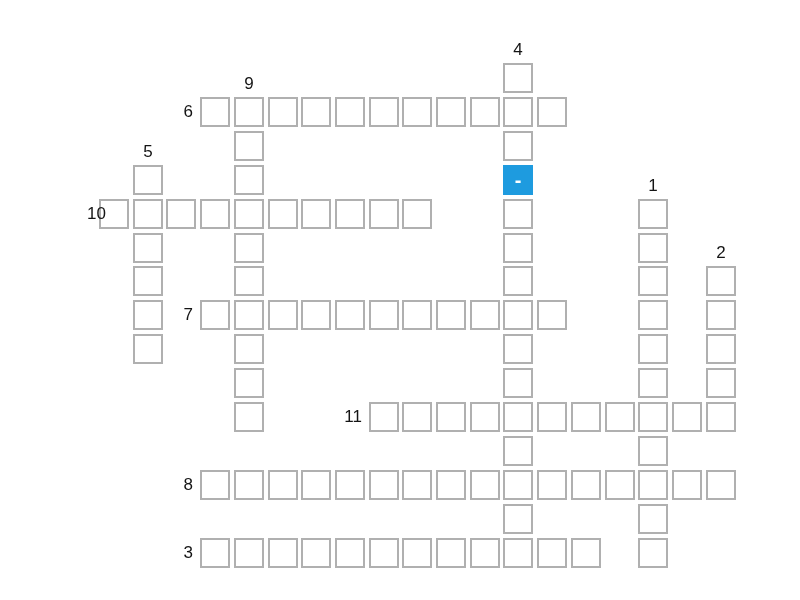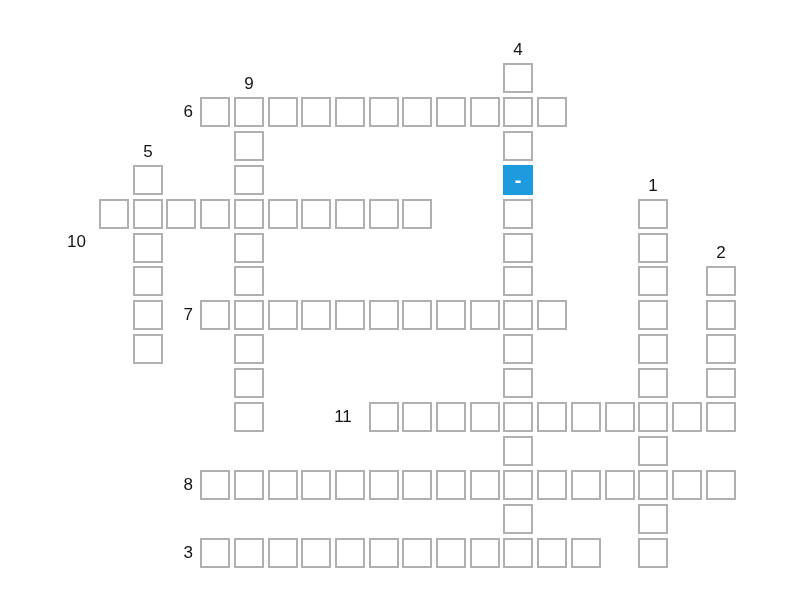--- a/index.html
+++ b/index.html
@@ -154,24 +154,24 @@
     <div class="cell" style="left: 234px; top: 402px; border-color: rgb(176, 176, 176); background: rgb(255, 255, 255);"></div>
     <div class="num down" style="color: rgb(20, 20, 20); left: 219px; top: 73px;">9</div>
     <div class="cell" style="left: 99px; top: 199px; border-color: rgb(176, 176, 176); background: rgb(255, 255, 255);"></div>
     <div class="cell" style="left: 166px; top: 199px; border-color: rgb(176, 176, 176); background: rgb(255, 255, 255);"></div>
     <div class="cell" style="left: 200px; top: 199px; border-color: rgb(176, 176, 176); background: rgb(255, 255, 255);"></div>
     <div class="cell" style="left: 268px; top: 199px; border-color: rgb(176, 176, 176); background: rgb(255, 255, 255);"></div>
     <div class="cell" style="left: 301px; top: 199px; border-color: rgb(176, 176, 176); background: rgb(255, 255, 255);"></div>
     <div class="cell" style="left: 335px; top: 199px; border-color: rgb(176, 176, 176); background: rgb(255, 255, 255);"></div>
     <div class="cell" style="left: 369px; top: 199px; border-color: rgb(176, 176, 176); background: rgb(255, 255, 255);"></div>
     <div class="cell" style="left: 402px; top: 199px; border-color: rgb(176, 176, 176); background: rgb(255, 255, 255);"></div>
-    <div class="num across" style="color: rgb(20, 20, 20); left: 48px; top: 203px; margin-top: 28px;">10</div>
+    <div class="num across" style="color: rgb(20, 20, 20); left: 68px; top: 203px;">10</div>
     <div class="cell" style="left: 369px; top: 402px; border-color: rgb(176, 176, 176); background: rgb(255, 255, 255);"></div>
     <div class="cell" style="left: 402px; top: 402px; border-color: rgb(176, 176, 176); background: rgb(255, 255, 255);"></div>
     <div class="cell" style="left: 436px; top: 402px; border-color: rgb(176, 176, 176); background: rgb(255, 255, 255);"></div>
     <div class="cell" style="left: 470px; top: 402px; border-color: rgb(176, 176, 176); background: rgb(255, 255, 255);"></div>
     <div class="cell" style="left: 537px; top: 402px; border-color: rgb(176, 176, 176); background: rgb(255, 255, 255);"></div>
     <div class="cell" style="left: 571px; top: 402px; border-color: rgb(176, 176, 176); background: rgb(255, 255, 255);"></div>
     <div class="cell" style="left: 605px; top: 402px; border-color: rgb(176, 176, 176); background: rgb(255, 255, 255);"></div>
     <div class="cell" style="left: 672px; top: 402px; border-color: rgb(176, 176, 176); background: rgb(255, 255, 255);"></div>
-    <div class="num across" style="color: rgb(20, 20, 20); left: 324px; top: 406px; text-align: center;">11</div>
+    <div class="num across" style="color: rgb(20, 20, 20); left: 324px; top: 406px;">11</div>
     <div class="cell active" style="left: 503px; top: 165px; background: rgb(30, 155, 223); border-color: rgb(30, 155, 223); color: rgb(255, 255, 255);">-</div>
   </div>
 
 </body></html>

